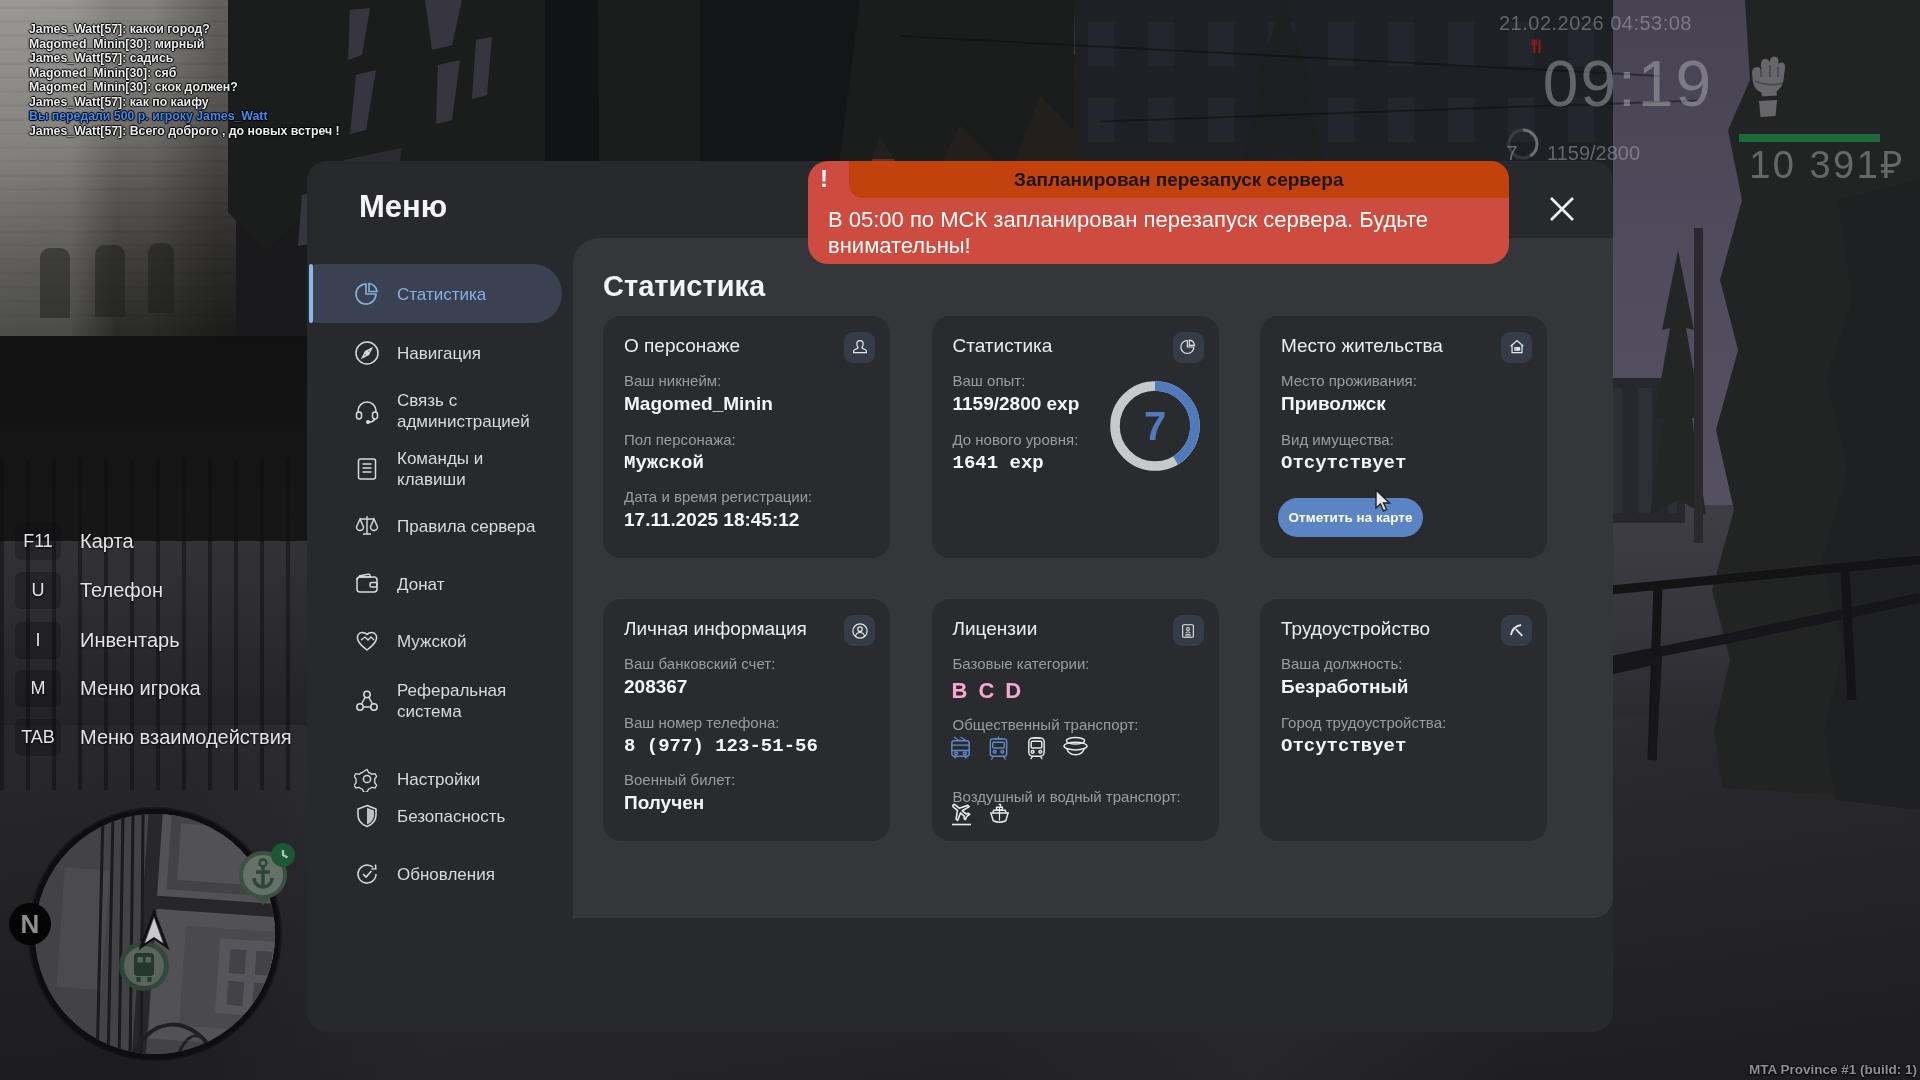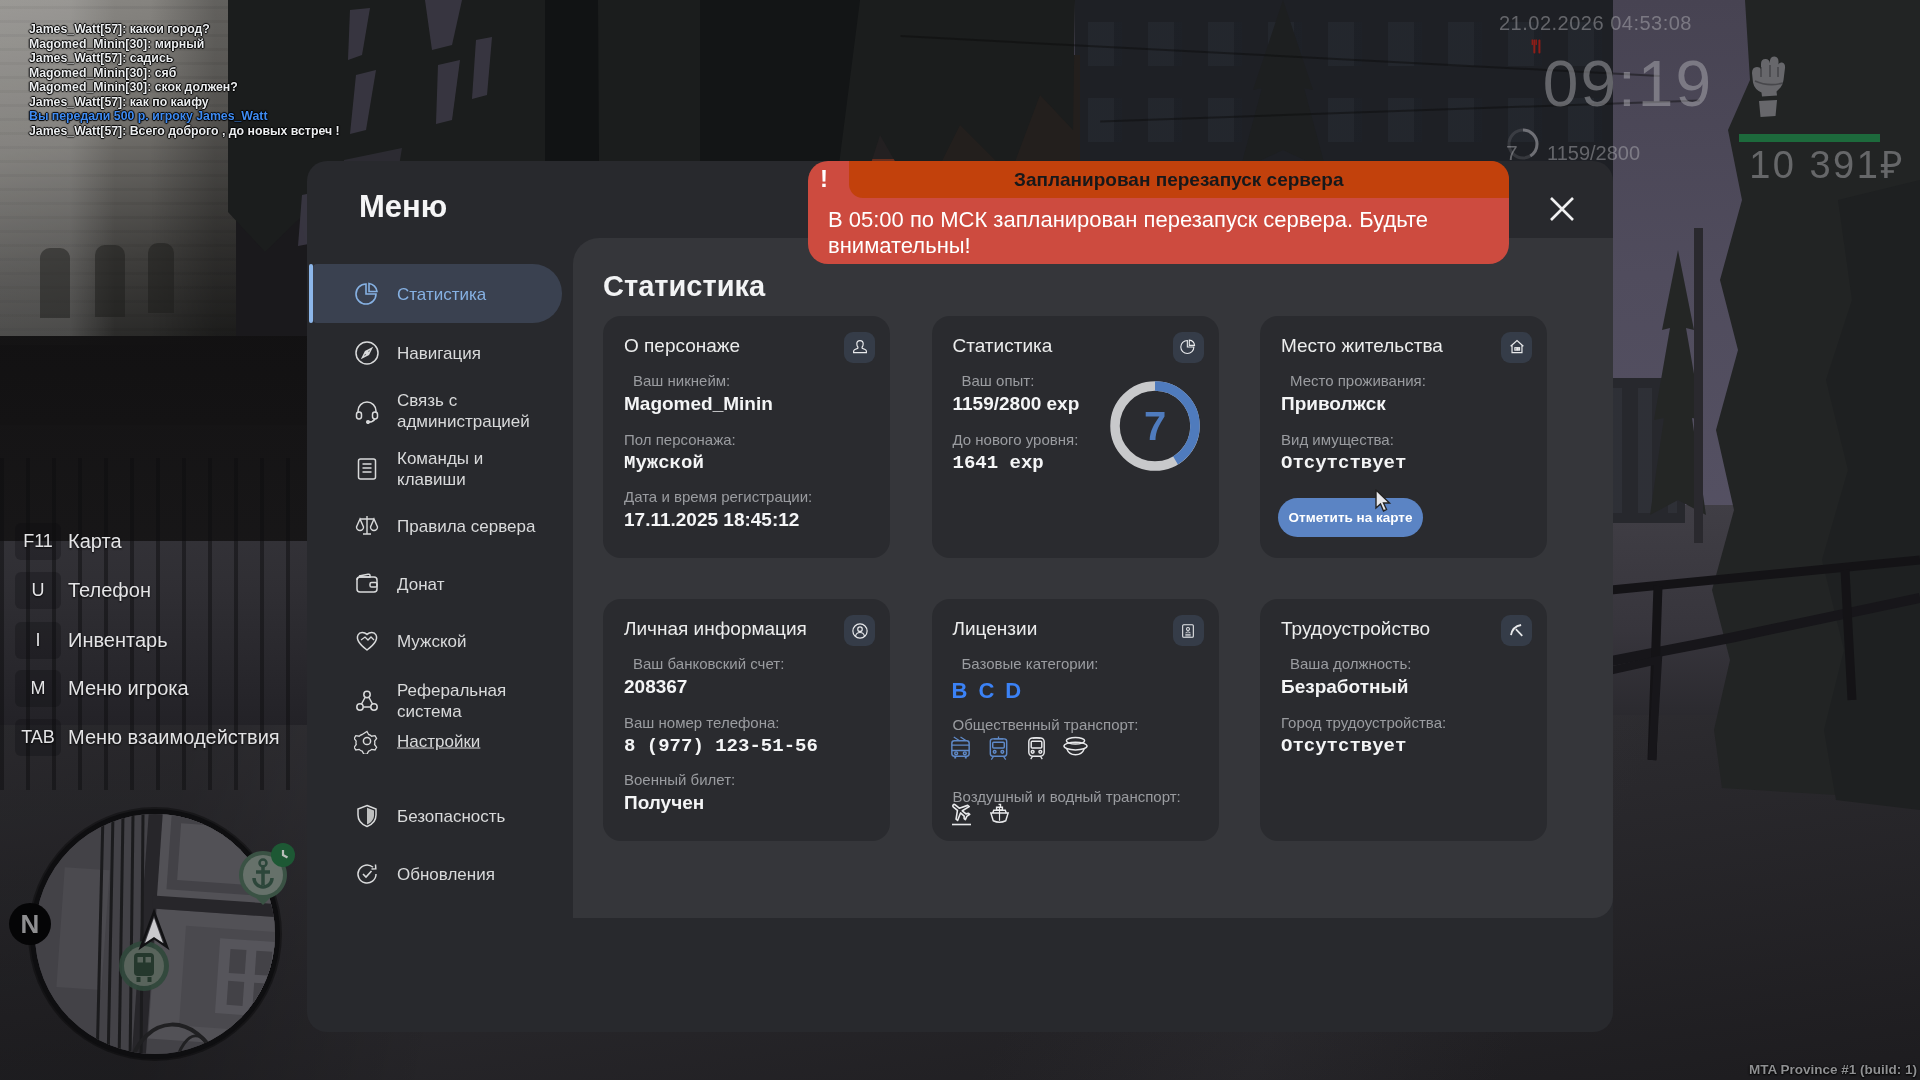--- a/index.html
+++ b/index.html
@@ -65,21 +65,21 @@
   #hud-exp { left:1547px; top:142px; font-size:20px; }
   #hud-lvl { left:1506px; top:141px; font-size:21px; }
   #hud-money { left:1645px; top:137px; width:260px; text-align:right; font-size:38px; letter-spacing:2.5px; }
   #hud-greenbar { left:1739px; top:134px; width:141px; height:8px; background:#1e6f3e; z-index:25; opacity:.95; }
 
   
   .hk { position:absolute; z-index:30; color:#e4e4e6; font-size:20px; white-space:nowrap;
     text-shadow:0 1px 2px rgba(0,0,0,0.8); }
   .hk .key { position:absolute; left:15px; top:-7px; width:46px; height:37px;
     background:rgba(12,12,14,0.28); border-radius:6px; text-align:center; line-height:37px; font-size:18px; }
-  .hk .lbl { position:absolute; left:68px; top:0; white-space:nowrap; }
+  .hk .lbl { position:absolute; left:80px; top:0; white-space:nowrap; }
 
   
   #minimap { left:30px; top:809px; width:250px; height:250px; border-radius:50%;
     background:#403f44; border:5px solid #0e0e10; z-index:20; overflow:hidden;
     box-shadow:0 0 0 2px rgba(0,0,0,0.35); }
   #nbadge { left:9px; top:903px; width:42px; height:42px; border-radius:50%; background:#050506;
     color:#8e8e90; font-weight:bold; font-size:26px; text-align:center; line-height:42px; z-index:22; }
 
   
   #panel { left:307px; top:161px; width:1306px; height:871px; background:#28292d;
@@ -106,26 +106,26 @@
     background:#353c48; border-radius:9px; }
   .card .chip svg { position:absolute; left:50%; top:50%; transform:translate(-50%,-50%); }
   .card .lb { position:absolute; left:21px; font-size:15px; color:#9a9ca0; }
   .card .vl { position:absolute; left:21px; font-size:19px; font-weight:bold; color:#f4f5f6; }
   #c1 { left:296px; top:154.5px; }
   #c2 { left:624.5px; top:154.5px; }
   #c3 { left:953px; top:154.5px; }
   #c4 { left:296px; top:438px; }
   #c5 { left:624.5px; top:438px; }
   #c6 { left:953px; top:438px; }
-  .r1l { top:56px;margin-left:9px; } .r1v { top:77px; }
+  .r1l { top:56px; } .r1v { top:77px; }
   .r2l { top:115px; } .r2v { top:136px;font-family:Liberation Mono, monospace; }
   .r3l { top:172px; } .r3v { top:193px; }
   #btn-map { position:absolute; left:18px; top:182px; width:145px; height:39px; background:#5b84c4;
     border-radius:20px; color:#fff; font-size:13.5px; font-weight:bold; text-align:center; line-height:39px; }
-  #bcd { position:absolute; left:20px; top:79px; font-size:22px; font-weight:bold; color:#3b82f6; }
+  #bcd { position:absolute; left:20px; top:79px; font-size:22px; font-weight:bold; color:#f9a8d4; }
   #bcd span { margin-right:11px; }
   .icrow { position:absolute; left:16px; display:flex; gap:13px; align-items:center; }
 
   
   #notif { left:808px; top:161px; width:701px; height:103px; background:#cd4b3f;
     border-radius:20px; z-index:50; }
   #notif-head { position:absolute; left:40.5px; top:0; right:0; height:37px; background:#c2410c;
     border-radius:0 18px 0 14px; text-align:center; line-height:37px;
     font-size:19px; font-weight:bold; color:#17181a; }
   #notif-ex { position:absolute; left:12px; top:4px; font-size:24px; font-weight:bold; color:#fff; }
@@ -380,21 +380,21 @@
     </div>
     <div class="sitem" style="top:540px;">
       <svg class="ic" viewBox="0 0 26 26" fill="none" stroke="#d9dadb" stroke-width="1.5">
         <circle cx="13" cy="6.5" r="3.2"></circle>
         <circle cx="6" cy="19" r="3.2"></circle>
         <circle cx="20" cy="19" r="3.2"></circle>
         <path d="M11 9.5 L7.5 16 M15 9.5 L18.5 16 M9.2 19 h7.6"></path>
       </svg>
       <span class="tx">Реферальная<br>система</span>
     </div>
-    <div class="sitem" style="top:580px;text-decoration:underline;">
+    <div class="sitem" style="top:618px;">
       <svg class="ic" viewBox="0 0 26 26" fill="none" stroke="#d9dadb" stroke-width="1.5">
         <circle cx="13" cy="13" r="3.6"></circle>
         <path d="M13 3.5 l1.6 3 a7 7 0 0 1 3 1.7 l3.4-0.6 1.6 2.8 -2 2.7 a7 7 0 0 1 0 3.4 l2 2.7 -1.6 2.8 -3.4-0.6 a7 7 0 0 1 -3 1.7 l-1.6 3 -3.2 0 -1.6-3 a7 7 0 0 1 -3-1.7 l-3.4 0.6 -1.6-2.8 2-2.7 a7 7 0 0 1 0-3.4 l-2-2.7 1.6-2.8 3.4 0.6 a7 7 0 0 1 3-1.7 z" stroke-width="1.3"></path>
       </svg>
       <span class="tx">Настройки</span>
     </div>
     <div class="sitem" style="top:655px;">
       <svg class="ic" viewBox="0 0 26 26" fill="none" stroke="#d9dadb" stroke-width="1.5">
         <path d="M13 2.5 l9 3.5 v6 c0 5.5-3.8 9.5-9 11.5 c-5.2-2-9-6-9-11.5 v-6 z"></path>
         <path d="M13 4.7 l7 2.7 v4.8 c0 4.3-3 7.5-7 9.2 z" fill="#d9dadb" stroke="none" opacity="0.85"></path>

